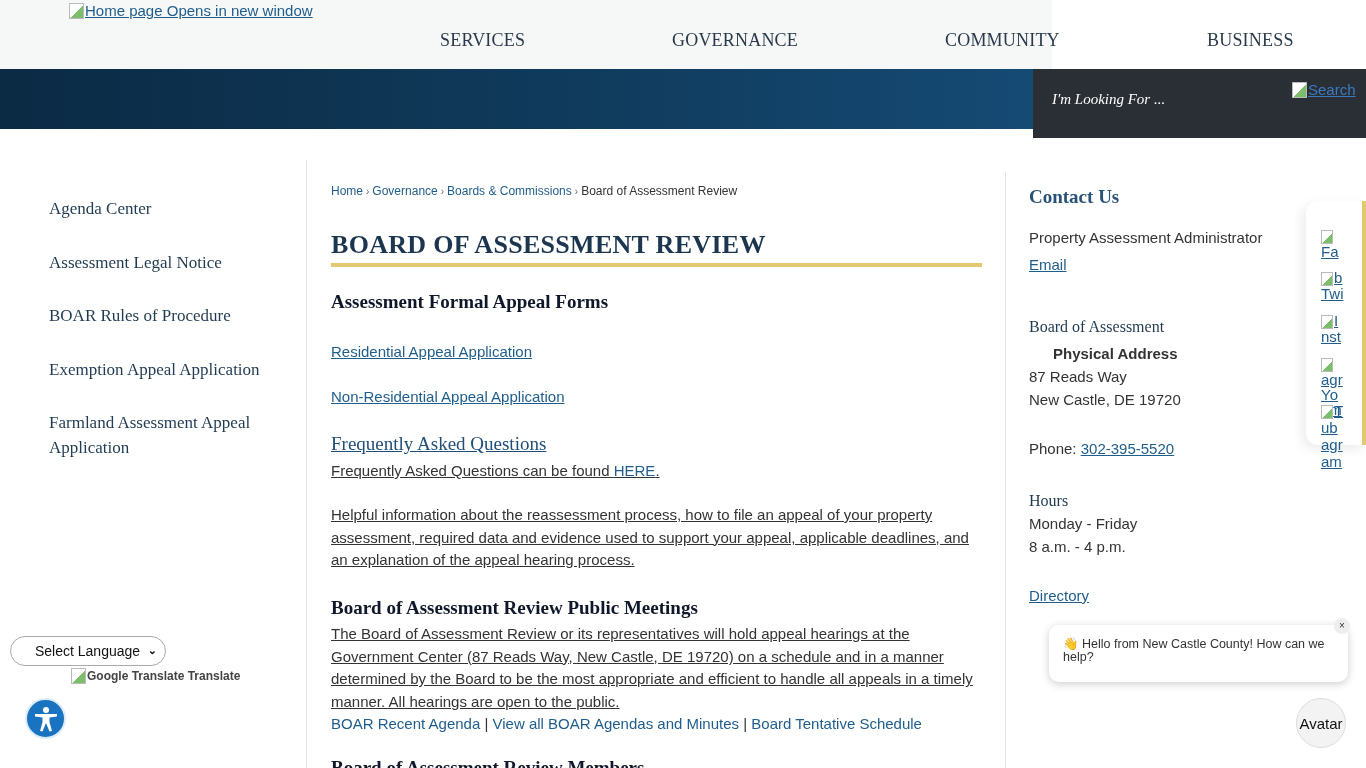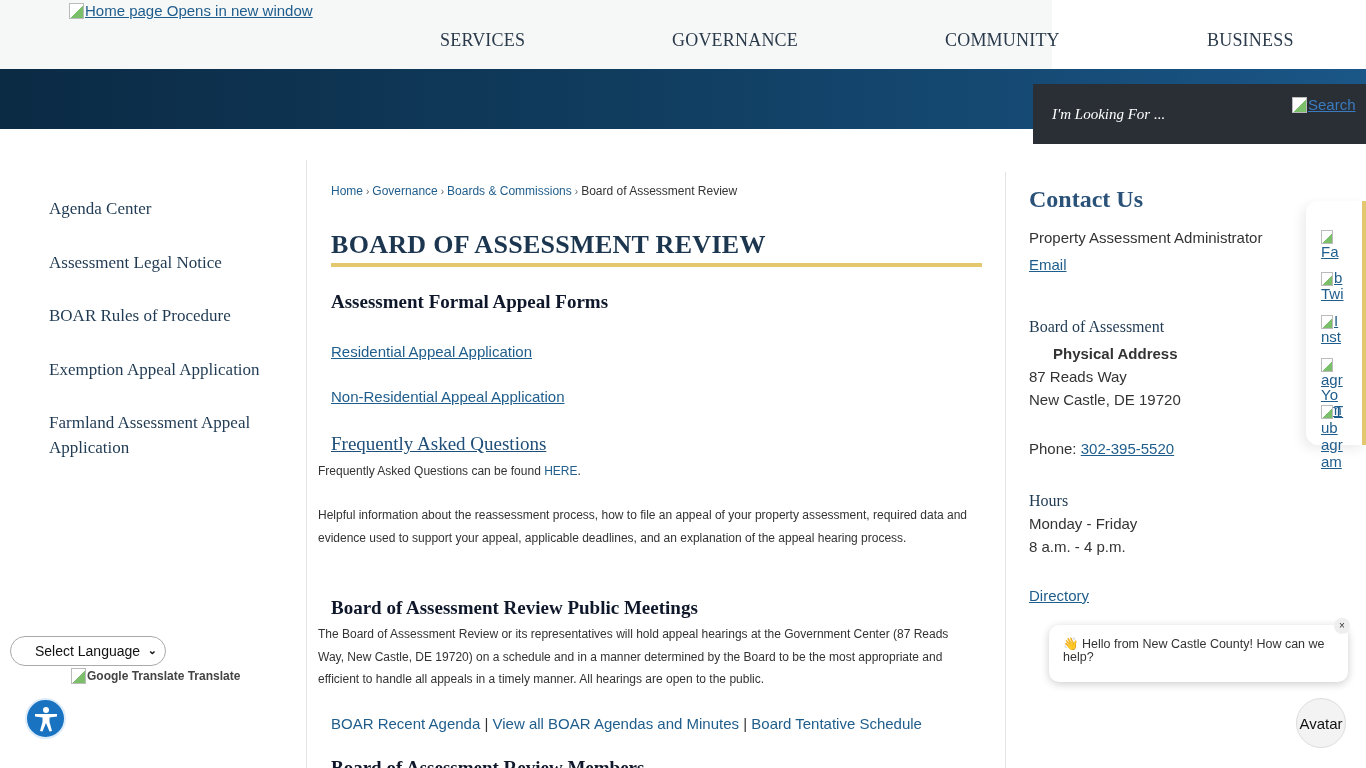--- a/index.html
+++ b/index.html
@@ -11,49 +11,49 @@
   .topbar { position: absolute; left: 0; top: 0; width: 1366px; height: 69px;
     background: linear-gradient(90deg, #f6f7f7 0%, #f6f7f7 77%, #ffffff 77%, #ffffff 100%); }
   .logo-link { position: absolute; left: 37px; top: 2px; font-size: 15px; color: #1f5d8c; text-decoration: underline; display: flex; align-items: center; padding-left: 32px; }
   .broken-img { display: inline-block; width: 15px; height: 16px; border: 1px solid #bbb; background: linear-gradient(135deg, #fff 55%, #7bbf6a 55%); margin-right: 1px; vertical-align: middle; }
   .nav { position: absolute; top: 30px; left: 0; width: 1128px; height: 20px; }
   .nav-item { position: absolute; font-family: "Liberation Serif", serif; font-size: 18px; color: #2a3a4a; letter-spacing: 0.2px; text-decoration: none; }
 
   
   .band { position: absolute; left: 0; top: 69px; width: 1366px; height: 60px;
     background: linear-gradient(90deg, #0b2a44 0%, #103c5e 45%, #1a5687 100%); }
-  .search-box { position: absolute; left: 1033px; top: 69px; width: 333px; height: 60px; background: #2a2f36; margin-top: 15px; }
+  .search-box { position: absolute; left: 1033px; top: 69px; width: 333px; height: 69px; background: #2a2f36; }
   .search-placeholder { position: absolute; left: 19px; top: 22px; font-family: "Liberation Serif", serif; font-style: italic; font-size: 15px; color: #ffffff; }
   .search-btn { position: absolute; left: 259px; top: 12px; font-size: 15px; color: #3a7bbf; text-decoration: underline; display: flex; align-items: center; }
 
   
   .sidebar { position: absolute; left: 0; top: 160px; width: 307px; height: 608px; border-right: 1px solid #e3e3e3; }
   .side-link { position: absolute; left: 49px; width: 230px; font-family: "Liberation Serif", serif; font-size: 17px; line-height: 25px; color: #1f3a52; text-decoration: none; }
 
   .lang-select { position: absolute; left: 10px; top: 636px; width: 156px; height: 30px; border: 1px solid #aaa; border-radius: 15px; background: #fff; font-size: 14px; color: #111; display: flex; align-items: center; padding-left: 24px; }
   .lang-select .chev { position: absolute; right: 8px; top: 7px; font-size: 11px; font-weight: bold; }
   .gt-link { position: absolute; left: 71px; top: 668px; font-size: 12px; font-weight: bold; color: #444; display: flex; align-items: center; }
   .a11y-btn { position: absolute; left: 25px; top: 698px; width: 41px; height: 41px; border-radius: 50%; background: #1a73c0; border: 2px solid #dcecfa; display: flex; align-items: center; justify-content: center; }
   .breadcrumb { position: absolute; left: 331px; top: 184px; font-size: 12px; color: #333; white-space: nowrap; }
   .breadcrumb a { color: #1f5d8c; text-decoration: none; }
   .breadcrumb .sep { font-size: 10px; color: #666; margin: 0 3px; }
   .page-title { position: absolute; left: 331px; top: 230px; font-family: "Liberation Serif", serif; font-size: 26px; color: #1c3650; letter-spacing: 0.3px; white-space: nowrap; }
   .title-rule { position: absolute; left: 331px; top: 263px; width: 651px; height: 4px; background: #e3c870; }
   .h2 { position: absolute; left: 331px; font-family: "Liberation Serif", serif; font-size: 19px; color: #0f172a; white-space: nowrap; }
   .h2.link { text-decoration: underline; color: #1f4e79; }
   .lnk { position: absolute; left: 331px; font-size: 15px; color: #1f5d8c; text-decoration: underline; white-space: nowrap; }
-  .para { position: absolute; left: 318px; width: 656px; font-size: 12px; line-height: 22.7px; color: #333; }
+  .para { position: absolute; left: 331px; width: 656px; font-size: 15px; line-height: 22.7px; color: #333; text-decoration: underline; }
   .para a { color: #1f5d8c; }
   .links-row { position: absolute; left: 331px; top: 715px; font-size: 15px; color: #333; white-space: nowrap; }
   .links-row a { color: #1f5d8c; }
 
   .divider-right { position: absolute; left: 1005px; top: 172px; width: 1px; height: 596px; background: #e3e3e3; }
 
   
-  .contact-title { position: absolute; left: 1029px; top: 186px; font-family: "Liberation Serif", serif; font-size: 24px; color: #2a5278; }
+  .contact-title { position: absolute; left: 1029px; top: 186px; font-family: "Liberation Serif", serif; font-size: 19px; color: #2a5278; }
   .rc-text { position: absolute; left: 1029px; font-size: 15px; color: #333; white-space: nowrap; }
   .rc-link { position: absolute; left: 1029px; font-size: 15px; color: #1f5d8c; text-decoration: underline; }
   .rc-head { position: absolute; left: 1029px; font-family: "Liberation Serif", serif; font-size: 16px; color: #1f3a52; }
   .rc-bold { position: absolute; left: 1029px; font-size: 15px; font-weight: bold; color: #333; margin-left: 24px; }
 
   
   .social { position: absolute; left: 1306px; top: 201px; width: 60px; height: 244px; background: #fff; border-radius: 12px 0 0 12px; box-shadow: -4px 4px 12px rgba(0,0,0,0.08); border-right: 4px solid #e3c870; }
   .soc { position: absolute; left: 1321px; font-size: 15px; color: #1f5d8c; text-decoration: underline; line-height: 15px; width: 26px; overflow: hidden; }
   .soc .broken-img { width: 12px; height: 14px; }
 

